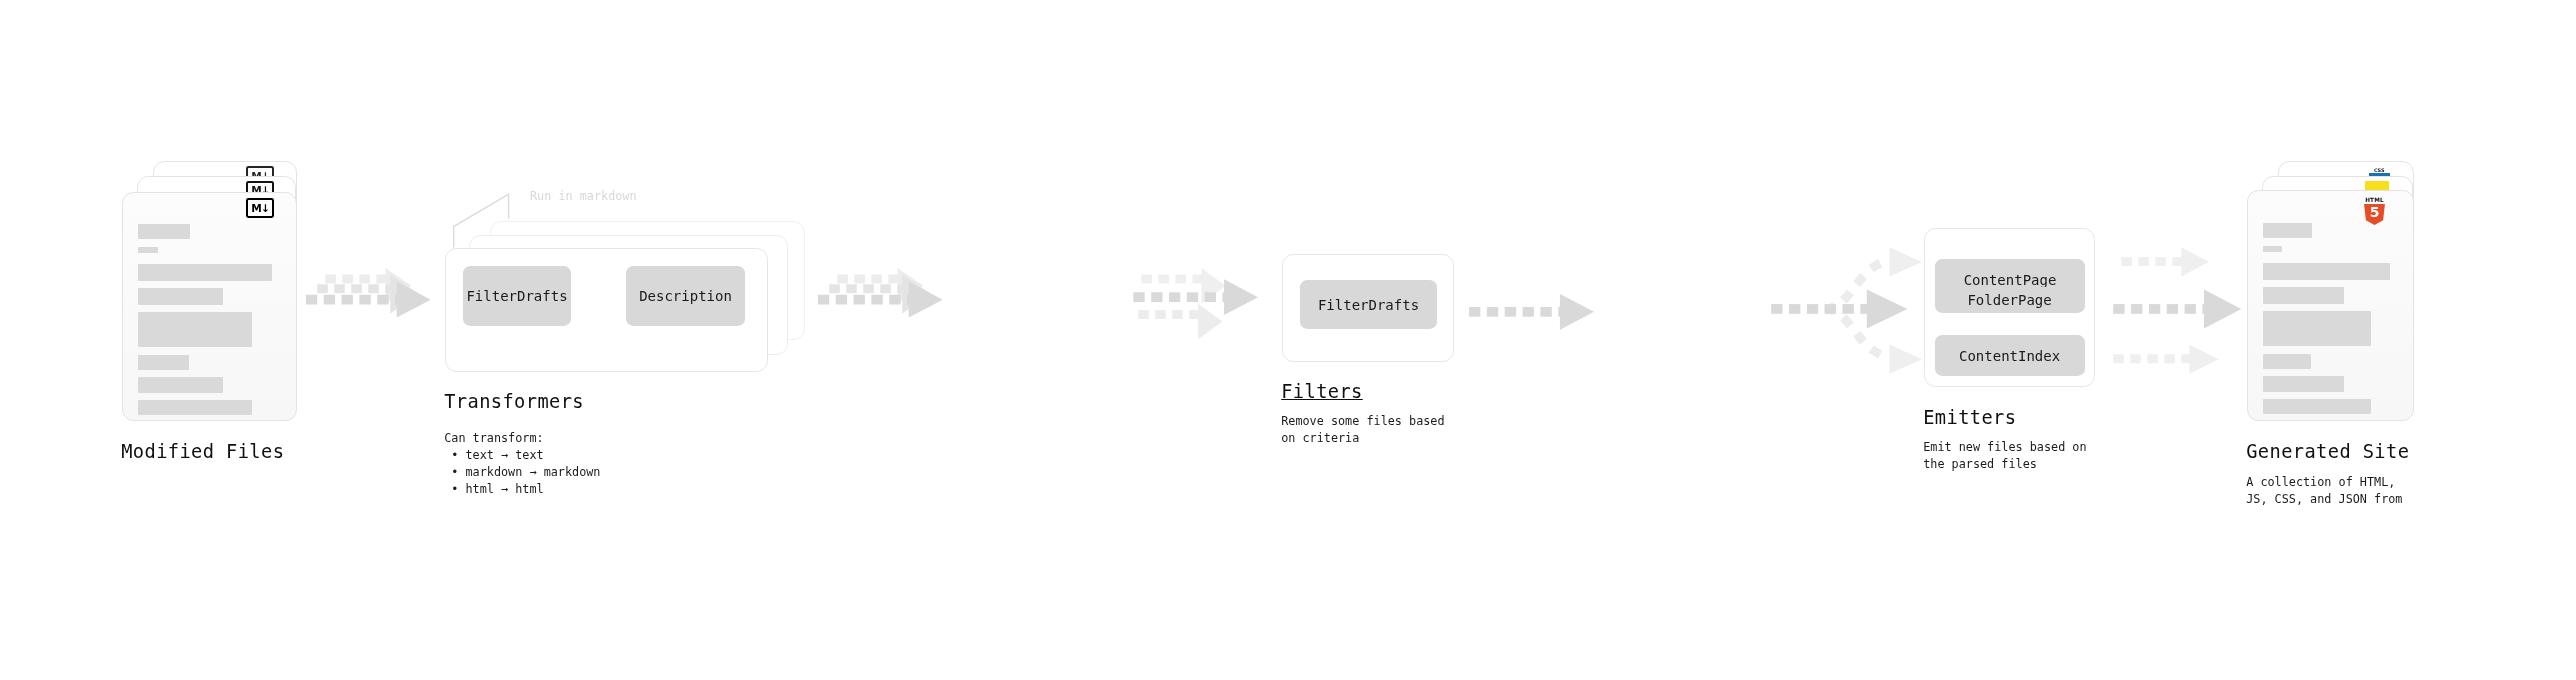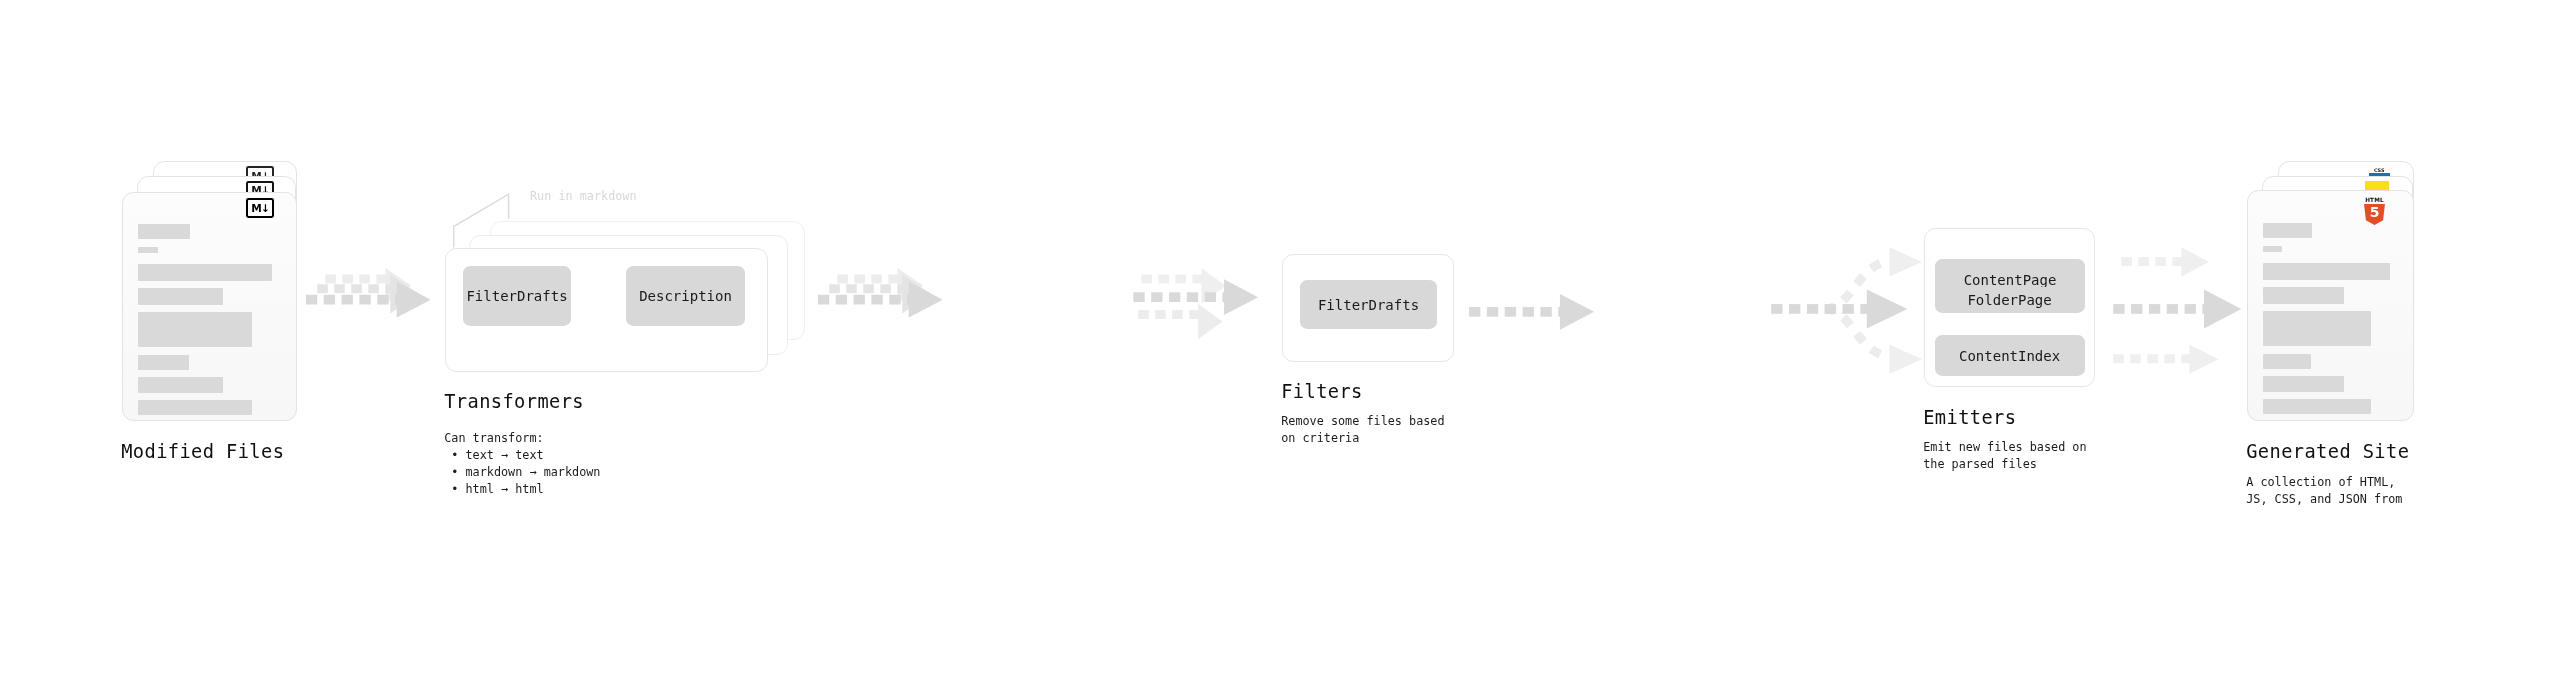--- a/index.html
+++ b/index.html
@@ -248,21 +248,21 @@
         <rect x="114" y="30" width="14" height="12"></rect>
       <polygon points="116,14 158,36 116,58"></polygon>
     </g>
   </svg>
 
   <div class="stage" style="left:1282px;top:254px;">
     <div class="groupbox" style="left:0;top:0;width:172px;height:108px;"></div>
     <div class="chip" style="left:18px;top:26px;width:137px;height:49px;">
       <span>FilterDrafts</span>
     </div>
-    <div class="title" style="left:-0.8px;top:127px;">Filters</div>
+    <div class="title" style="left:-0.8px;top:127px;text-decoration:underline;">Filters</div>
     <div class="sub" style="left:-0.8px;top:159px;">Remove some files based
 on criteria</div>
   </div>
 
   <svg style="left:1469px;top:289px;width:138px;height:57px;" viewBox="0 0 170 70" width="138" height="57">
     <g fill="#d9d9d9">
       <rect x="0" y="22" width="14" height="12"></rect>
         <rect x="22" y="22" width="14" height="12"></rect>
         <rect x="44" y="22" width="14" height="12"></rect>
         <rect x="66" y="22" width="14" height="12"></rect>

